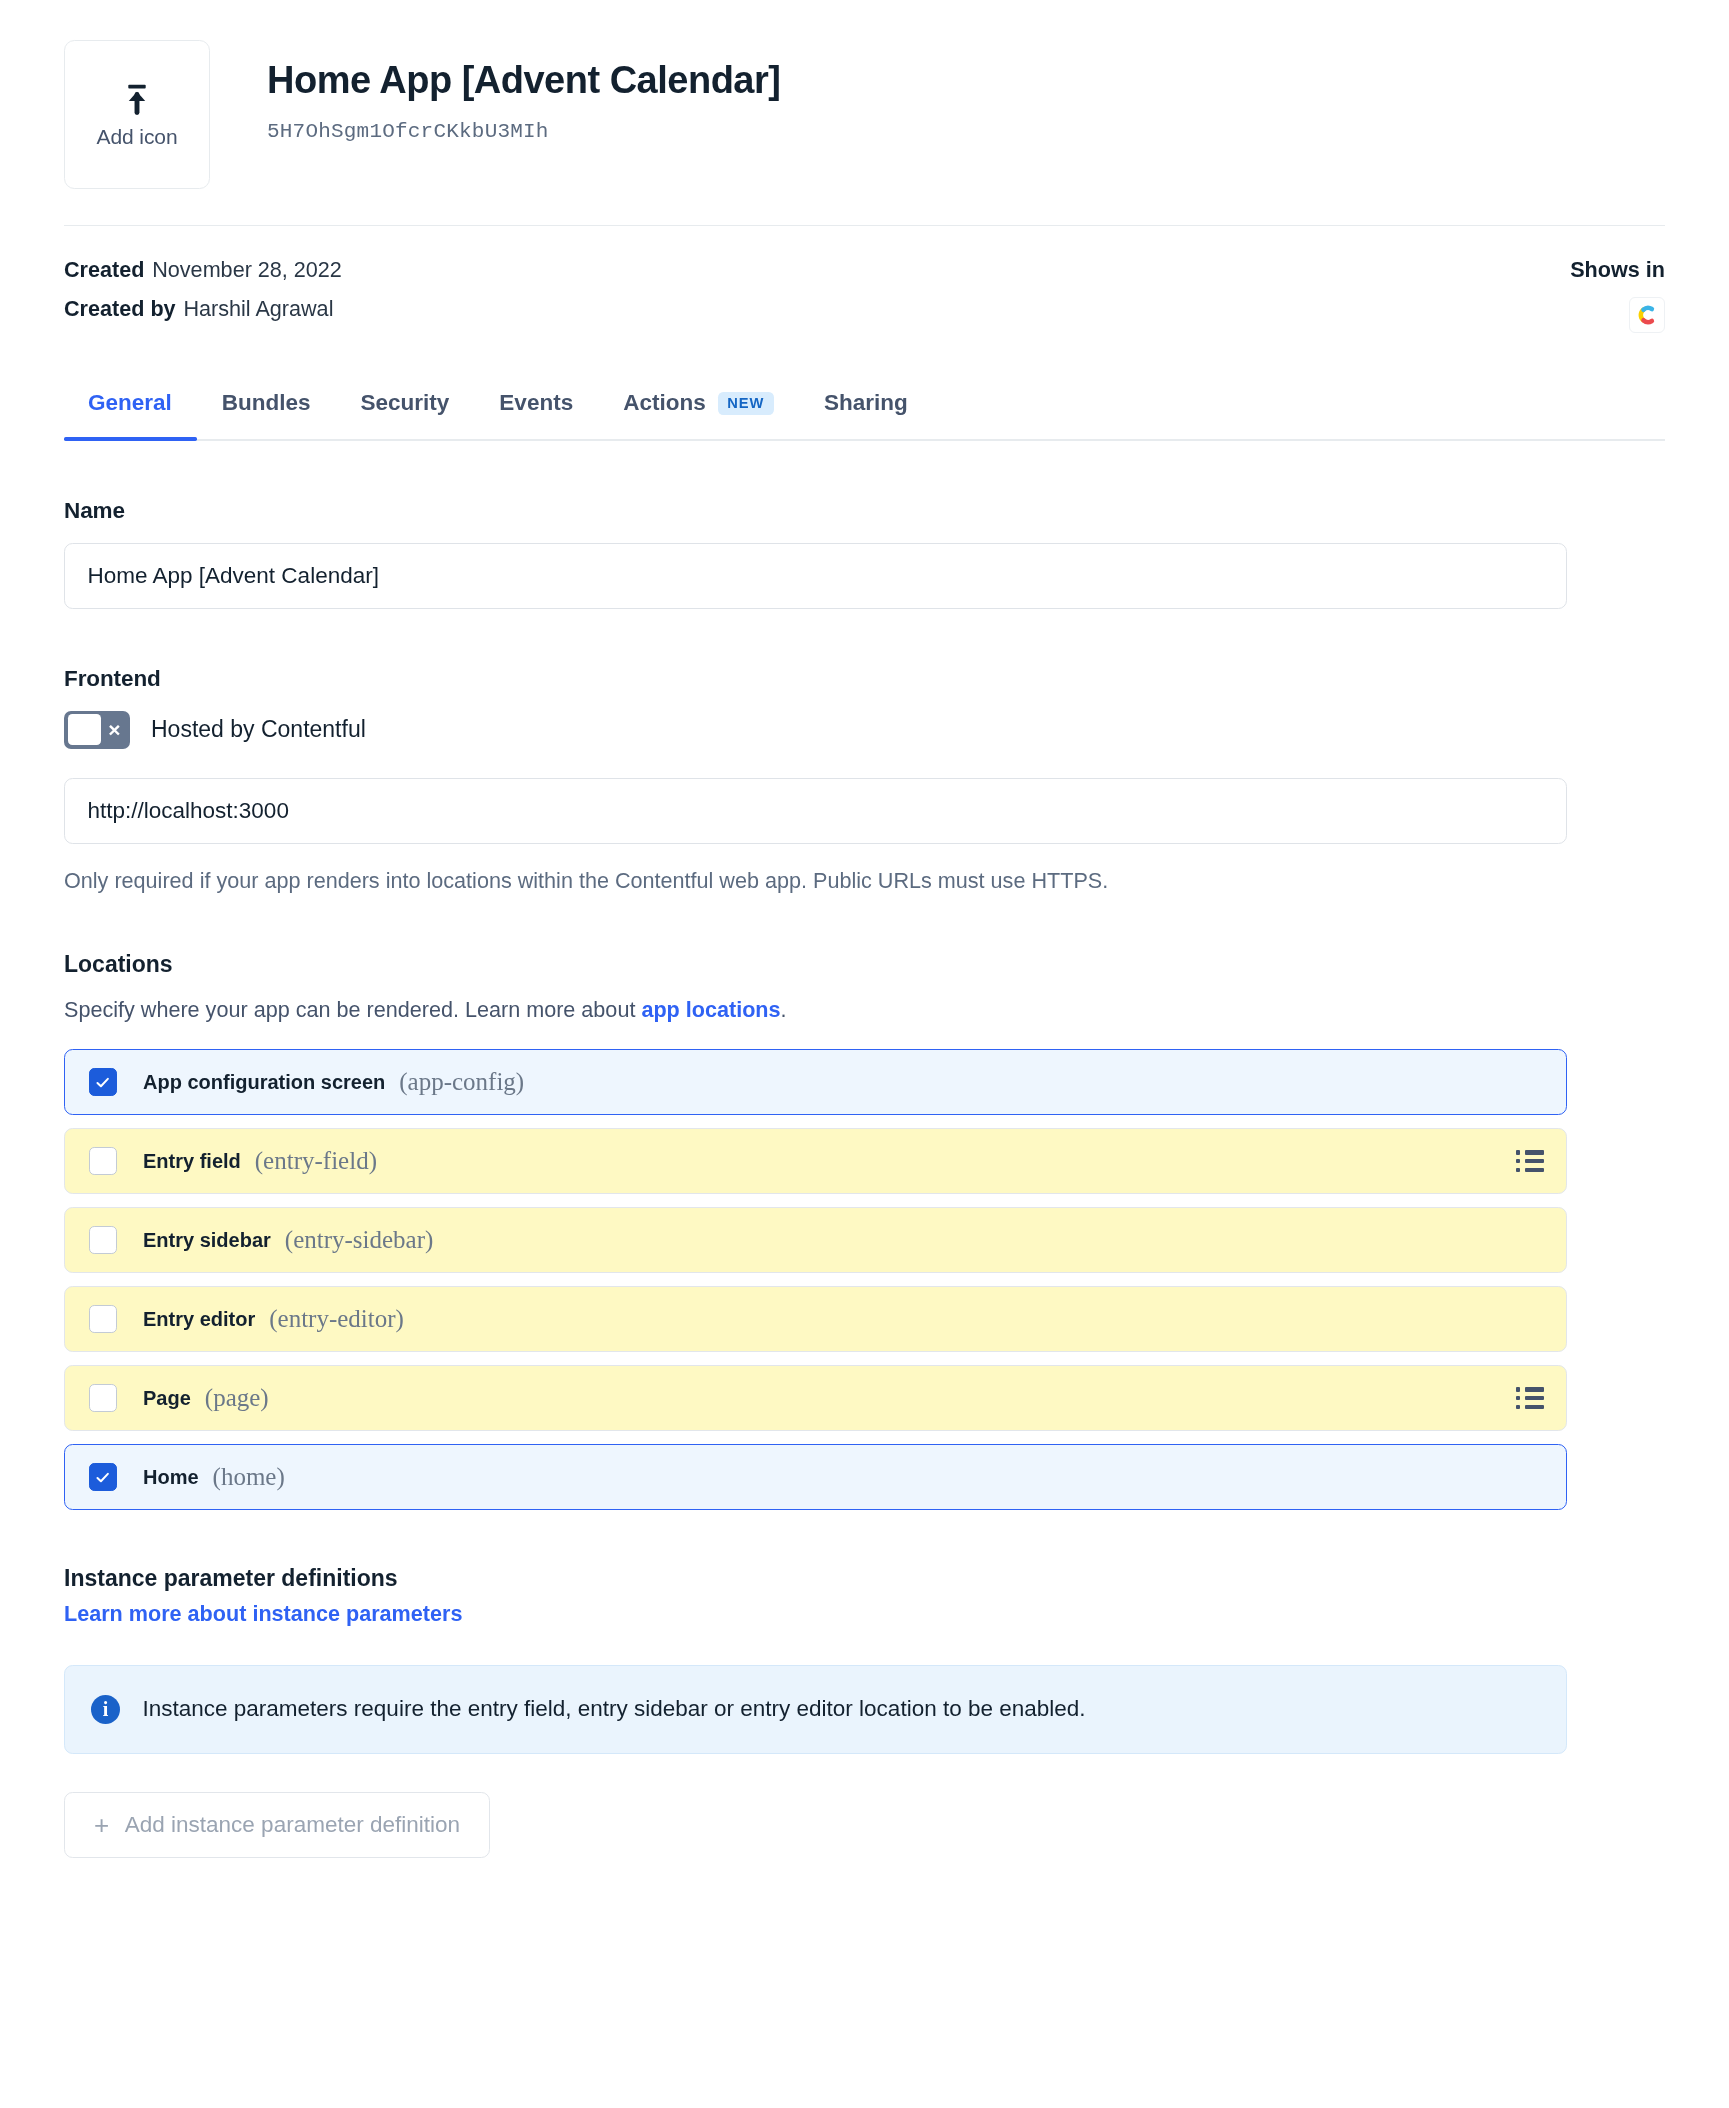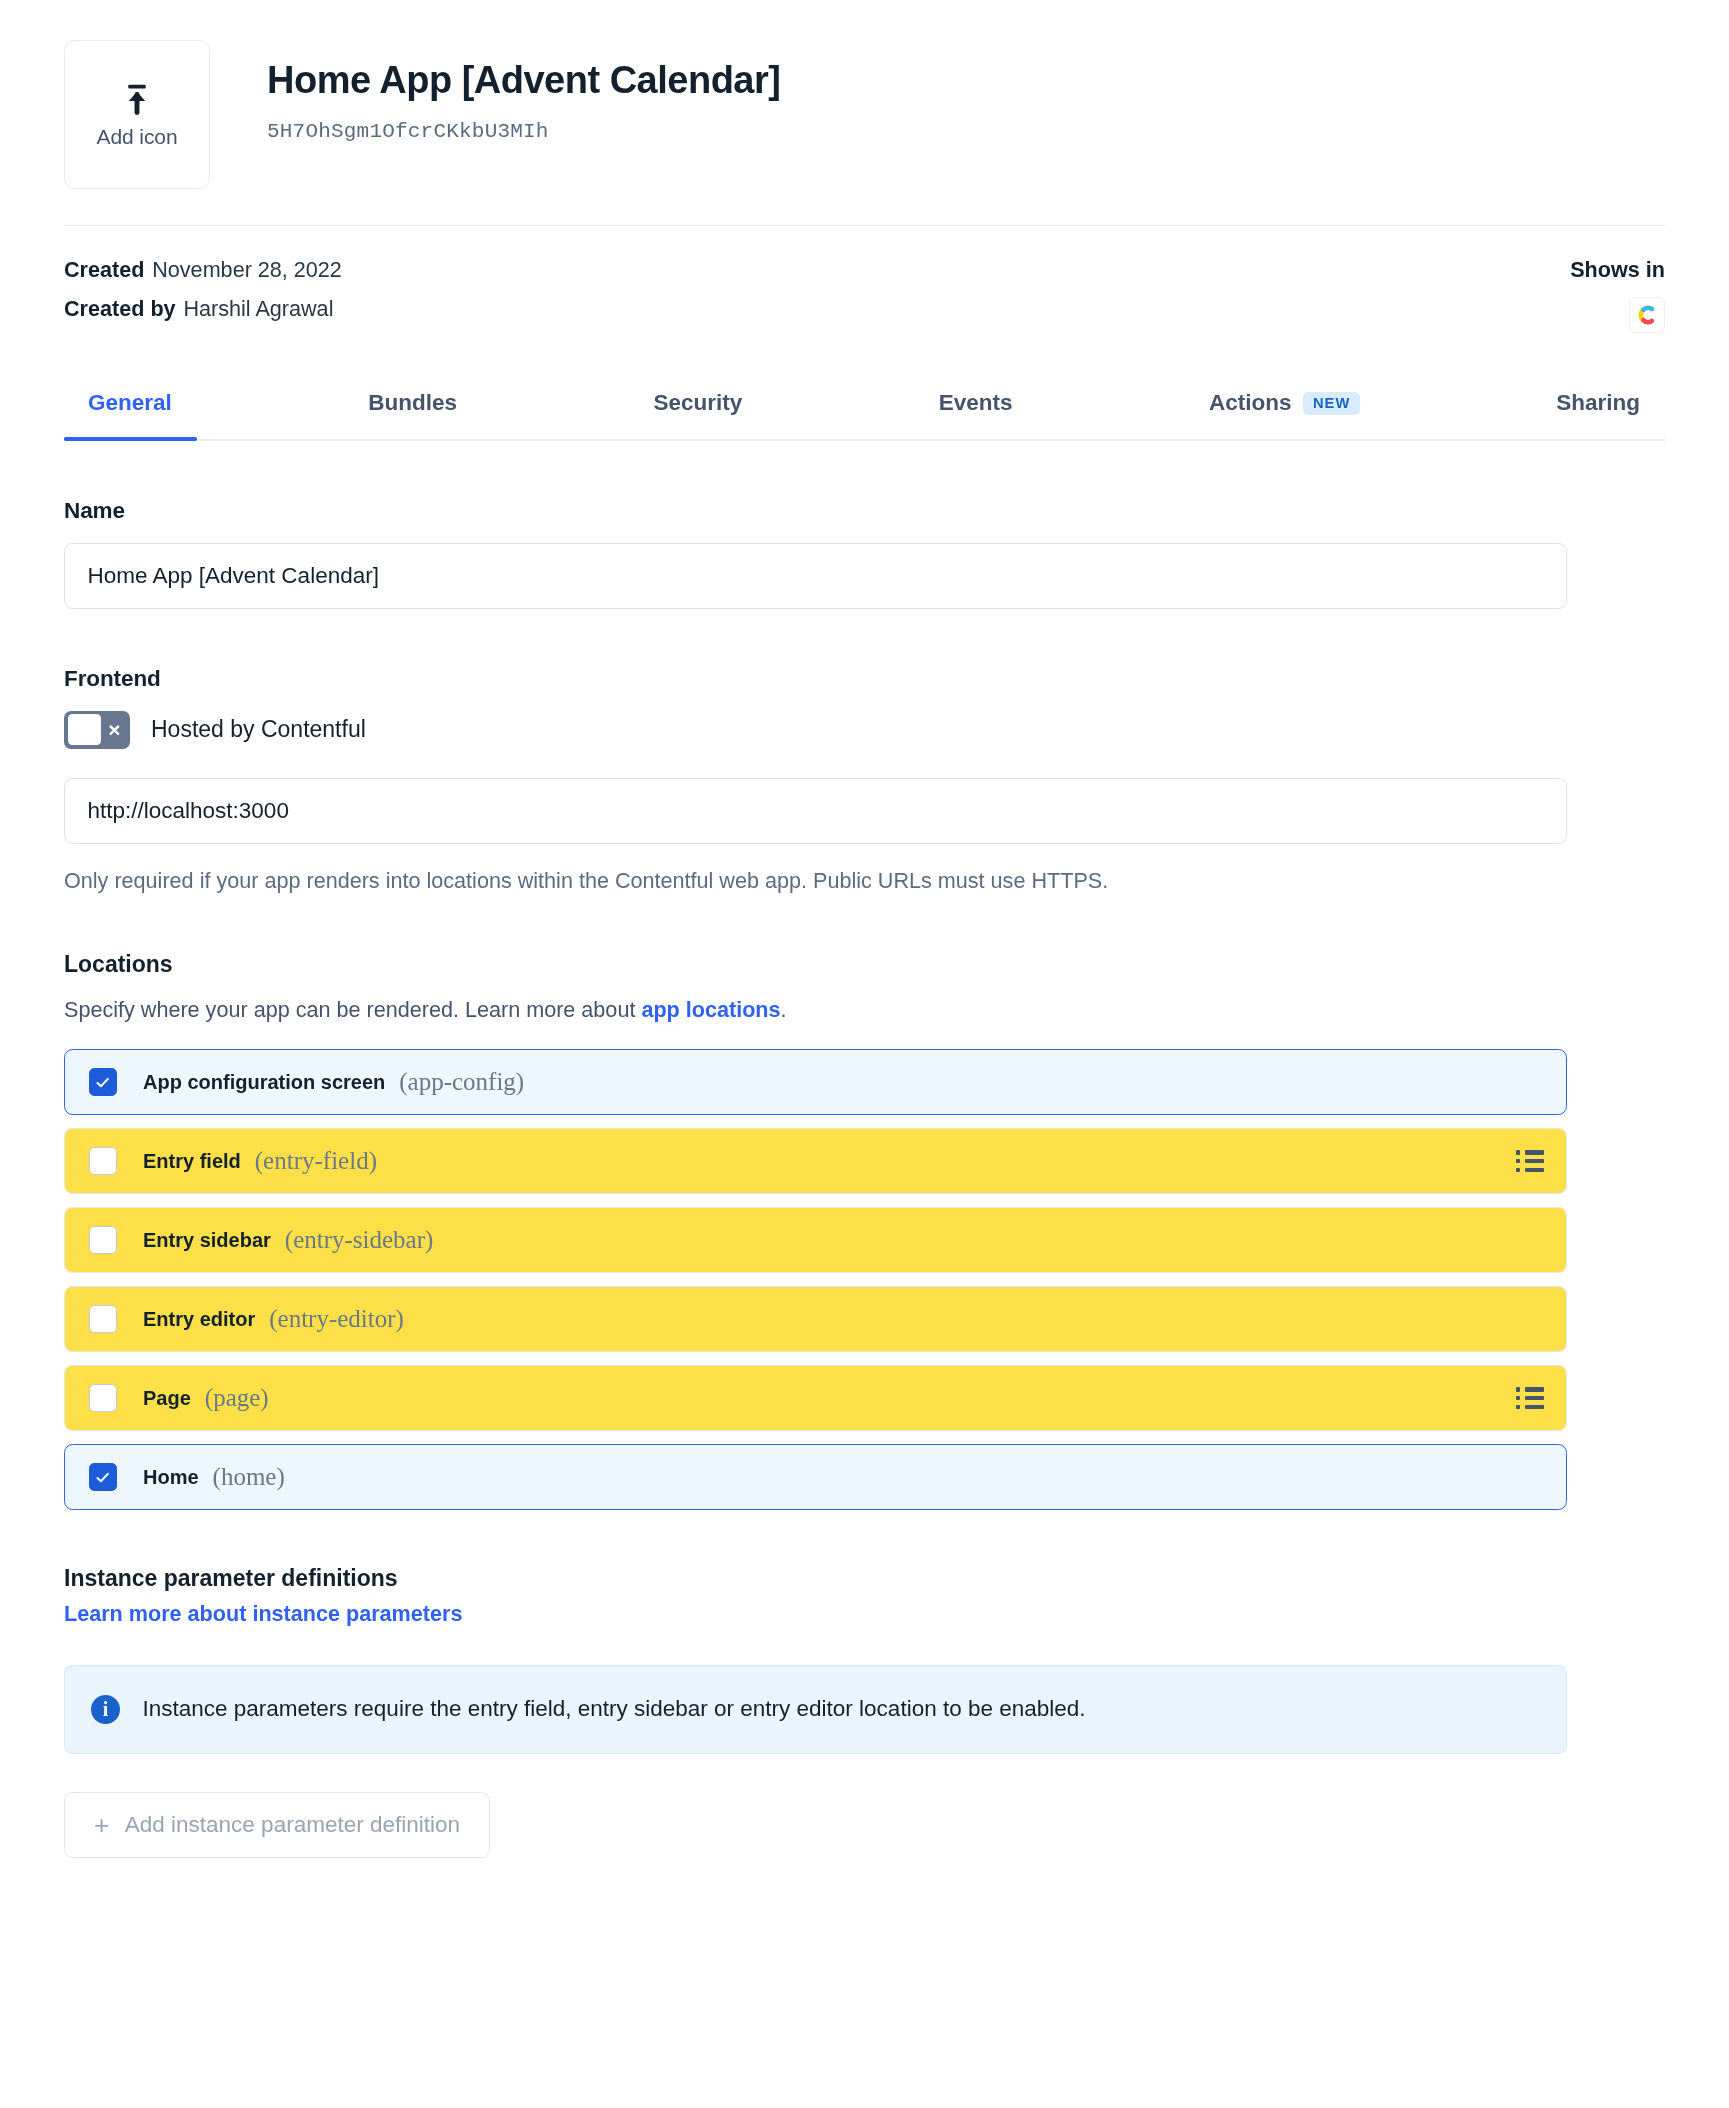--- a/index.html
+++ b/index.html
@@ -94,21 +94,20 @@
     display: flex; align-items: center; justify-content: center;
   }
 
   
   .tabs-wrap {
     margin: 57px 64px 0 64px;
     border-bottom: 2.2px solid #e7ebee;
     display: flex;
     align-items: flex-end;
     gap: 0;
-    justify-content: space-between;
   }
   .tab {
     position: relative;
     padding: 0 25px 22.5px 25px;
     font-size: 22.5px;
     font-weight: 700;
     color: #45536b;
     cursor: pointer;
     display: flex;
     align-items: center;
@@ -218,21 +217,21 @@
     color: #45536b;
   }
   .section-desc .link { color: #2f62f4; font-weight: 700; text-decoration: none; cursor: pointer; }
 
   .loc-list { margin-top: 26px; display: flex; flex-direction: column; gap: 13px; }
   .loc-row {
     width: 1503px;
     height: 66px;
     border: 1.4px solid #e2e6eb;
     border-radius: 8.6px;
-    background: #fde047;
+    background: #fef9c3;
     display: flex;
     align-items: center;
     padding: 0 22.5px 0 24px;
     cursor: pointer;
   }
   .loc-row.selected {
     border: 1.7px solid #2f62f4;
     background: #eef6fe;
   }
   .cbox {

